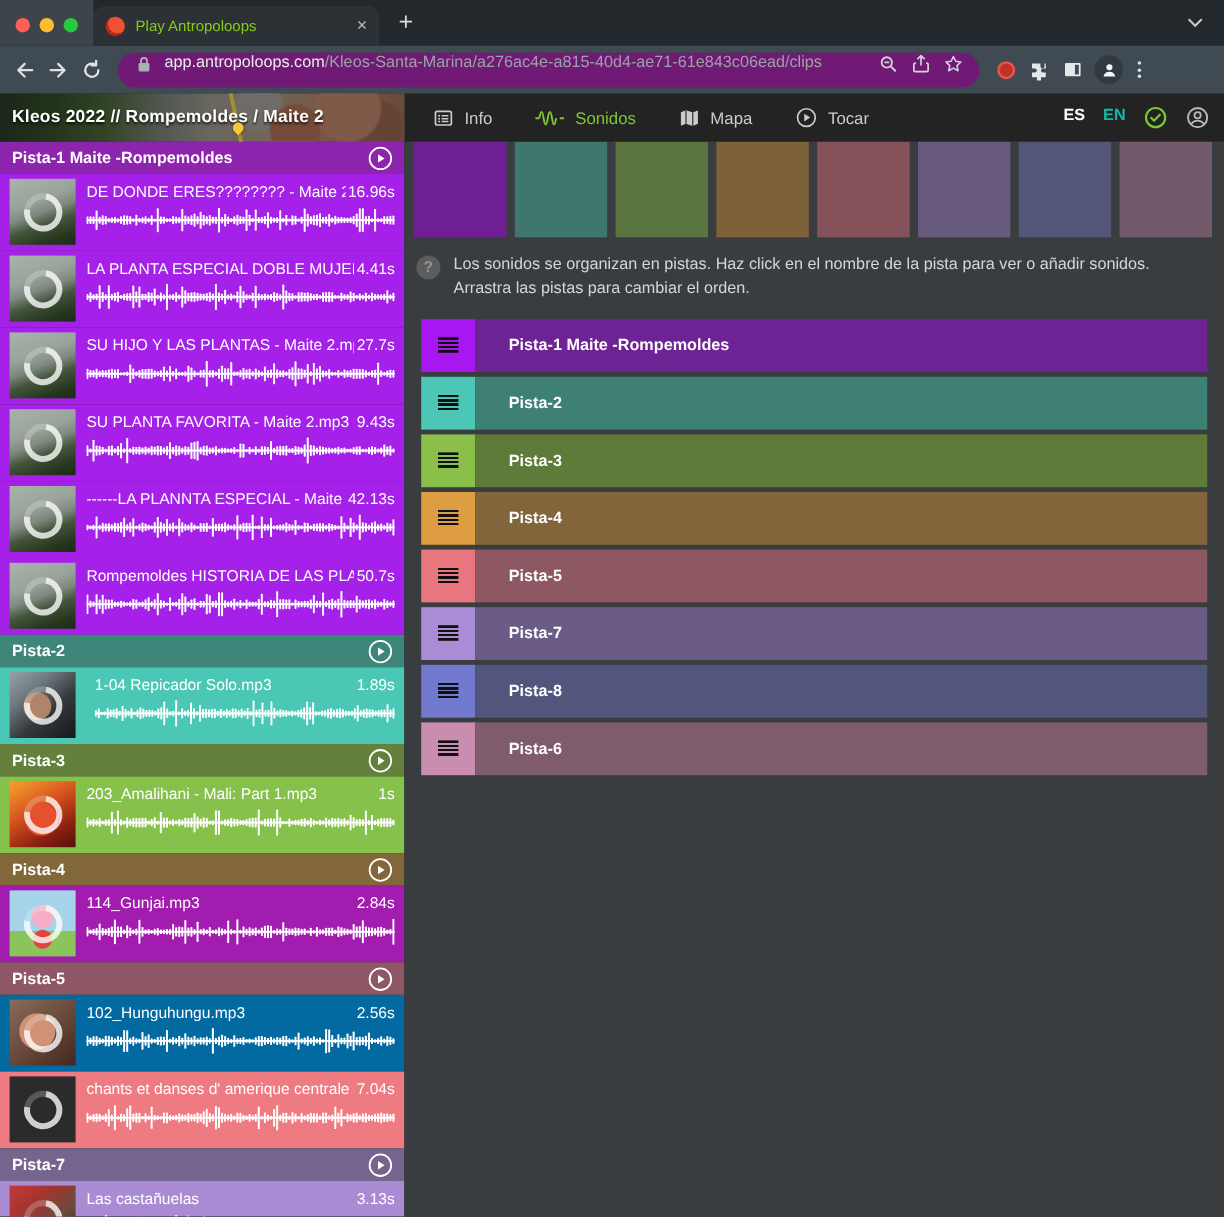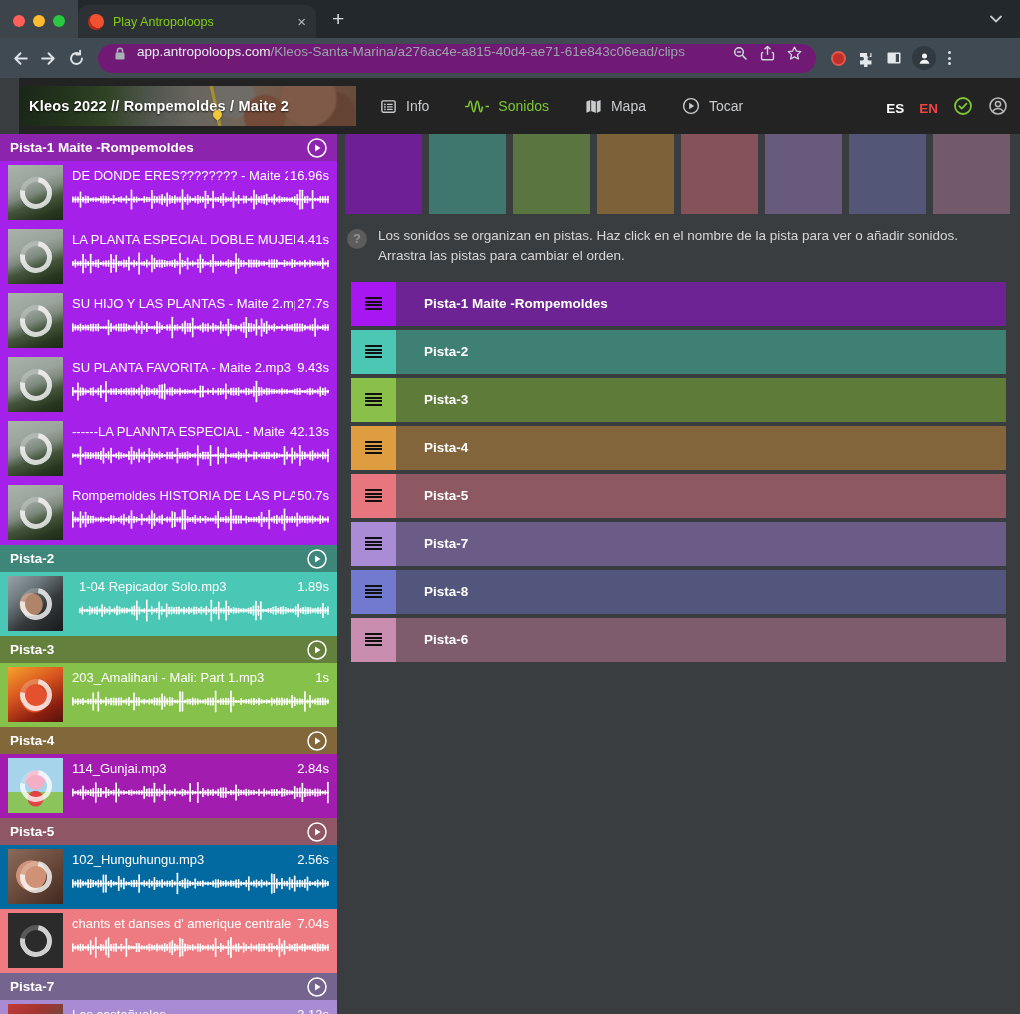--- a/index.html
+++ b/index.html
@@ -34,41 +34,41 @@
              padding:0 12px; gap:7px; margin:0 4px; }
   .url { font-size:13.5px; white-space:nowrap; overflow:hidden; }
   .url .host { color:#e8ecee; } .url .path { color:#9aa3a9; }
   .omni-sp { flex:1; }
   .rec { width:15px; height:15px; border-radius:50%; background:#c2302a; border:2.5px solid #e4574c; flex:none; }
   .avatar { width:24px; height:24px; border-radius:50%; background:#323a41; display:flex; align-items:center; justify-content:center; flex:none; }
   .menudots { display:flex; flex-direction:column; gap:2.5px; padding:0 4px; }
   .menudots i { width:3px; height:3px; border-radius:50%; background:#dde2e5; display:block; }
 
   
-  .appheader { height:56px; flex:none; background:#232323; display:flex; align-items:center;margin-left:19px; }
+  .appheader { height:40px; flex:none; background:#232323; display:flex; align-items:center; }
   .crumb { width:337px; height:40px; flex:none; position:relative; display:flex; align-items:center;
            padding-left:10px; color:#fff; font-size:14.5px; font-weight:600; letter-spacing:.2px;
            text-shadow:0 1px 2px rgba(0,0,0,.8); overflow:hidden;
            background:
              linear-gradient(rgba(15,15,20,.30),rgba(15,15,20,.30)),
              linear-gradient(78deg, transparent 0 57.5%, rgba(236,203,54,.95) 57.8% 58.4%, transparent 58.8%),
              radial-gradient(circle at 86% 32%, #b07a5e 0 9%, transparent 10%),
              radial-gradient(circle at 73% 75%, #a06448 0 8%, transparent 9%),
              radial-gradient(circle at 93% 72%, #8a5a42 0 7%, transparent 8%),
              radial-gradient(circle at 64% 28%, #98948a 0 9%, transparent 10%),
              linear-gradient(95deg,#1f3019 0%,#2c4520 14%,#3f5a2c 26%,#70766a 40%,#8f8c80 52%,#9d8a74 66%,#a3765a 80%,#8f644a 100%);
   }
   .pin { position:absolute; left:194px; top:24px; width:9px; height:9px; background:#f0c838;
          border-radius:50% 50% 50% 0; transform:rotate(-45deg); box-shadow:0 0 2px rgba(0,0,0,.6); }
   .apptabs { display:flex; align-items:center; gap:36px; padding-left:24px; font-size:14px; color:#c9ccce; }
   .apptab { display:flex; align-items:center; gap:9px; cursor:default; }
   .apptab.active { color:#7dc832; }
-  .langs { margin-left:auto; display:flex; align-items:flex-end; gap:15px; padding-right:12px; }
+  .langs { margin-left:auto; display:flex; align-items:flex-start; gap:15px; padding-right:12px; }
   .lang { font-size:13.5px; font-weight:700; }
-  .lang.on { color:#fff; } .lang.off { color:#ef4444; }
+  .lang.on { color:#fff; } .lang.off { color:#14b8a6; }
 
   
   .layout { flex:1; display:flex; overflow:hidden; }
   .sidebar { width:337px; flex:none; overflow:hidden; background:#2e2e2e; }
   .main { flex:1; padding-left:8px; overflow:hidden; }
 
   
   .track-header { height:27px; display:flex; align-items:center; padding:0 9px 0 10px;
                   color:#fff; font-weight:700; font-size:13.5px; }
   .track-header .tname { flex:1; white-space:nowrap; overflow:hidden; }

